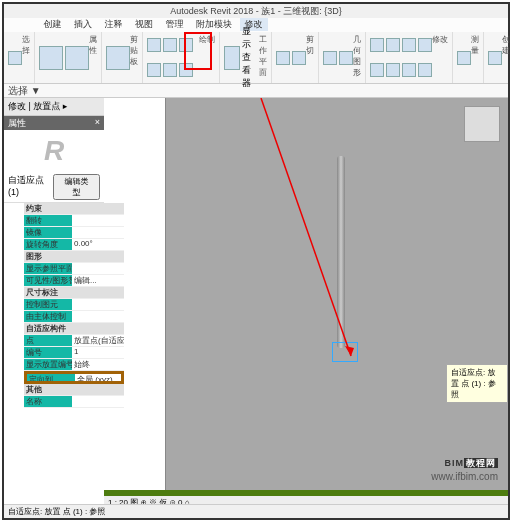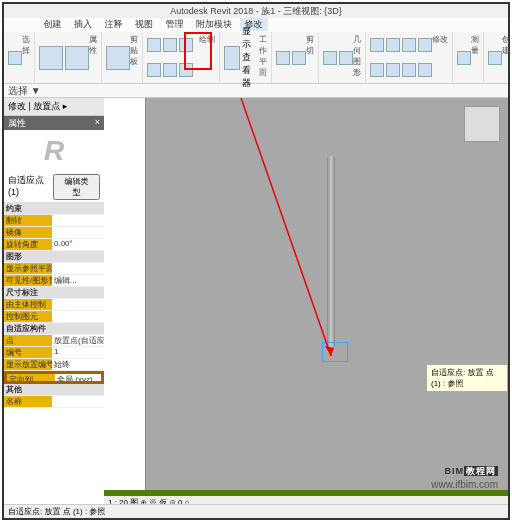--- a/index.html
+++ b/index.html
@@ -17,35 +17,35 @@
 .redbox1 { position: absolute; left: 180px; top: 0px; width: 28px; height: 38px; border: 2px solid #e00; }
 .qat { height: 14px; background: #f8f8f8; border-bottom: 1px solid #ccc; padding-left: 4px; }
 .qat span { font-size: 10px; color: #444; text-align: center; }
 .workspace { display: flex; height: calc(100% - 108px); gap: 41px; }
 .proptabs { width: 100px; background: #f0f0f0; }
 .proptabs .tab { padding: 2px 4px; font-size: 9px; background: #e8e8e8; border-bottom: 1px solid #ccc; }
 .closebar { width: 100px; height: 14px; background: #666; color: #fff; font-size: 9px; padding: 1px 4px; display: flex; justify-content: space-between; }
 .bigR { width: 100px; height: 42px; background: #fff; display: flex; align-items: center; justify-content: center; color: #bbb; font-size: 28px; font-weight: bold; font-style: italic; }
 .propname { width: 100px; padding: 2px 4px; background: #fff; display: flex; justify-content: space-between; border-bottom: 1px solid #ddd; }
 .propname button { font-size: 8px; padding: 0 7px; }
-.proplist { width: 100px; background: #eab308; overflow: hidden; }
+.proplist { width: 100px; background: #14b8a6; overflow: hidden; margin-left: 20px; }
 .prow { display: flex; border-bottom: 1px solid #eee; height: 12px; }
 .prow .k { width: 48px; padding-left: 2px; font-size: 8px; color: #333; overflow: hidden; white-space: nowrap; }
 .prow .v { flex: 1; padding-left: 2px; font-size: 8px; color: #333; background: #fff; overflow: hidden; white-space: nowrap; }
 .prow.section { background: #e0e0e0; }
 .prow.section .k { font-weight: bold; width: 100%; }
 .prow.hl { border: 3px solid #a16207; height: 13px; }
 .viewport { flex: 1; background: #a8a8a8; position: relative; border-left: 1px solid #888; }
 .cube { position: absolute; right: 8px; top: 8px; width: 36px; height: 36px; background: #ddd; border: 1px solid #999; }
 .grid { position: absolute; left: 0; top: 0; right: 0; bottom: 0; }
 .column { position: absolute; left: 50%; top: 58px; width: 8px; height: 192px; background: linear-gradient(90deg,#888,#ccc,#888); border-radius: 3px; }
 .baseSel { position: absolute; left: 48.5%; top: 244px; width: 26px; height: 20px; border: 1px solid #3af; }
 .redarrow { position: absolute; left: 0; top: 0; pointer-events: none; }
 .tooltip { position: absolute; left: 280px; top: 266px; background: #ffffe0; border: 1px solid #aaa; padding: 2px 4px; font-size: 8px; }
-.watermark { position: absolute; right: 10px; bottom: 14px; text-align: right; }
+.watermark { position: absolute; right: 10px; bottom: 22px; text-align: right; }
 .watermark .big { font-size: 20px; font-weight: bold; color: #333; letter-spacing: 1px; }
 .watermark .big .cn { background: #333; color: #fff; padding: 0 2px; }
 .watermark .url { font-size: 10px; color: #555; }
 .statusbar { position: absolute; bottom: 0; left: 0; right: 0; height: 14px; background: #f0f0f0; border-top: 1px solid #ccc; font-size: 8px; padding: 1px 4px; }
 .viewbar { position: absolute; bottom: 14px; left: 100px; right: 0; height: 14px; background: #eee; border-top: 6px solid #4d7c0f; font-size: 8px; padding: 1px 4px; }
 .helptab { position: absolute; bottom: 0; left: 0; width: 100px; height: 14px; background: #dce8f5; border-top: 1px solid #ccc; font-size: 8px; padding: 1px 4px; }
 </style>
 </head>
 <body>
 
@@ -190,25 +190,25 @@
             <div class="v"></div>
           </div>
           <div class="prow">
             <div class="k">可见性/图形替换</div>
             <div class="v">编辑...</div>
           </div>
           <div class="prow section">
             <div class="k">尺寸标注</div>
           </div>
           <div class="prow">
+            <div class="k">控制图元</div>
+            <div class="v"></div>
+          </div>
+          <div class="prow">
             <div class="k">由主体控制</div>
-            <div class="v"></div>
-          </div>
-          <div class="prow">
-            <div class="k">控制图元</div>
             <div class="v"></div>
           </div>
           <div class="prow section">
             <div class="k">自适应构件</div>
           </div>
           <div class="prow">
             <div class="k">点</div>
             <div class="v">放置点(自适应)</div>
           </div>
           <div class="prow">

